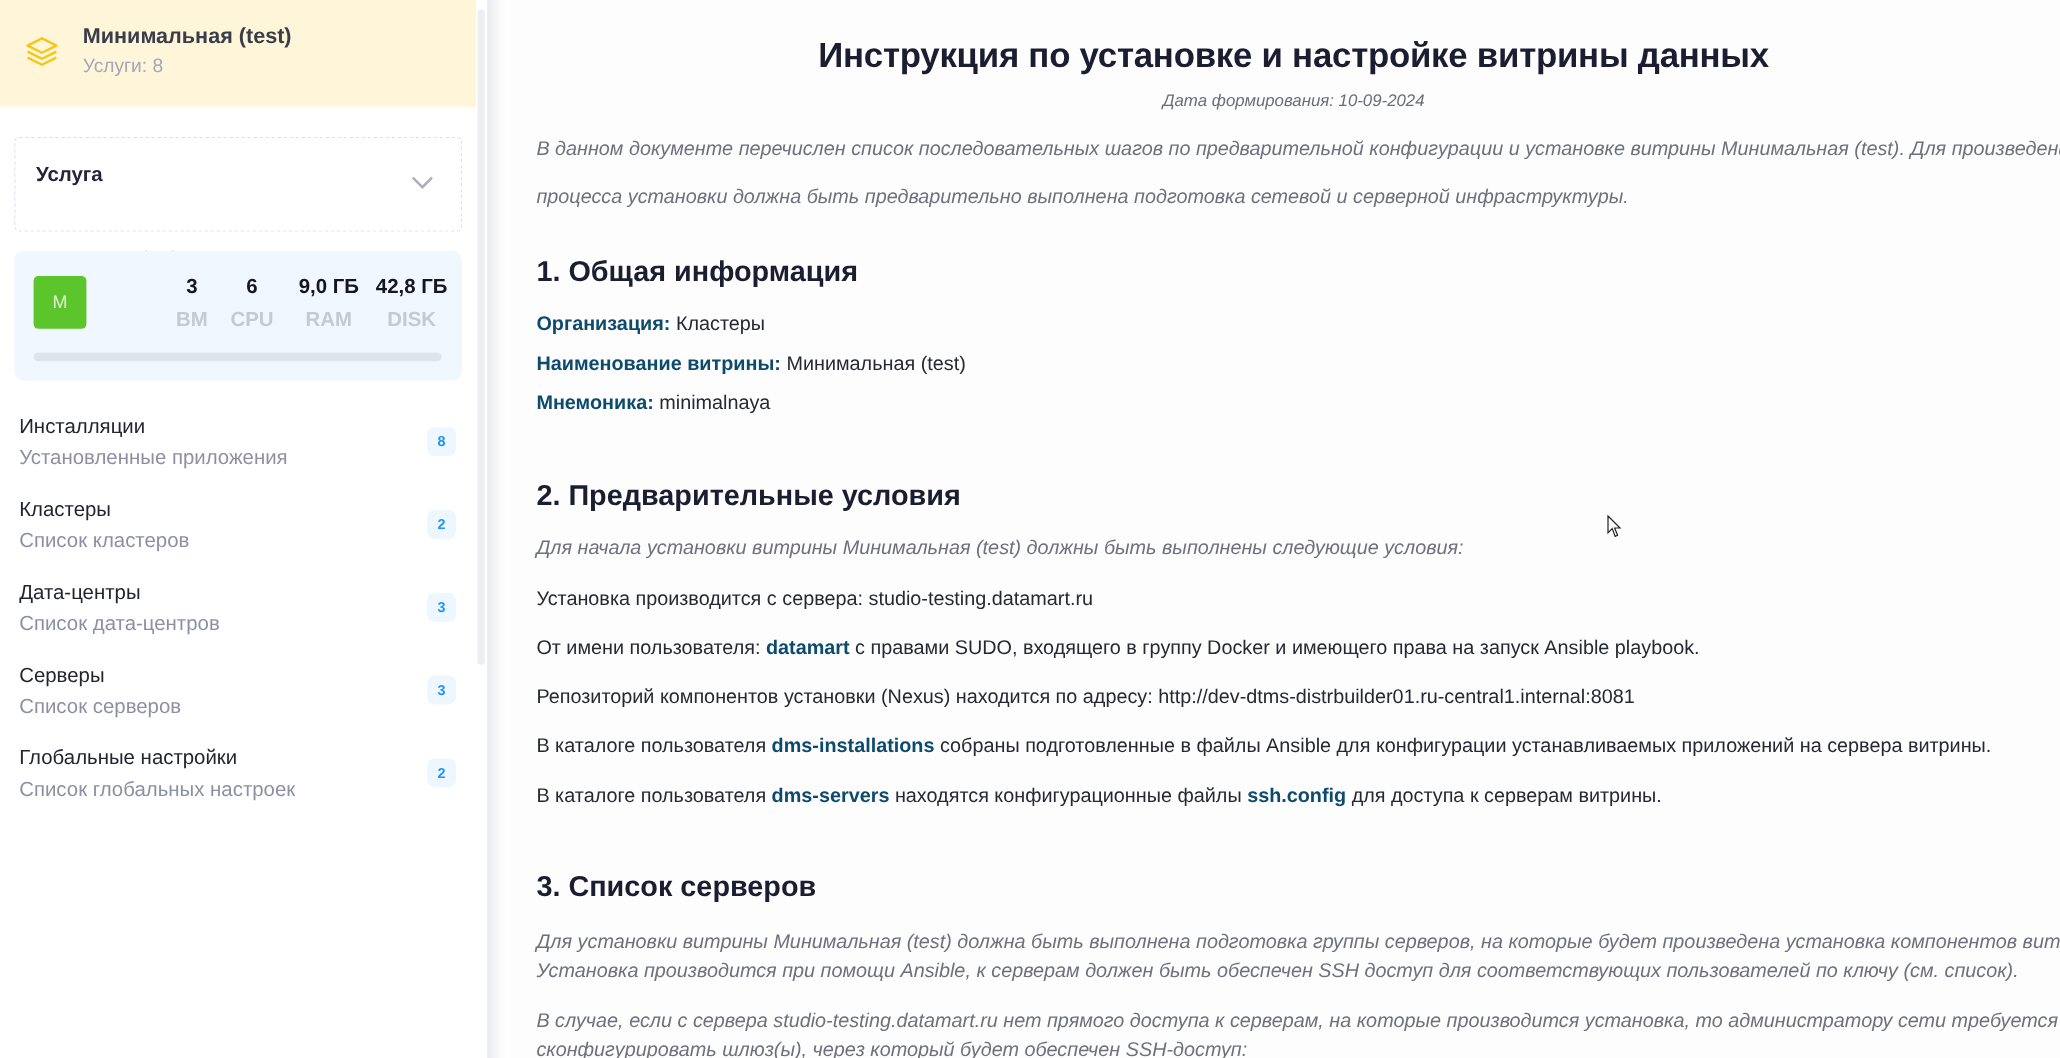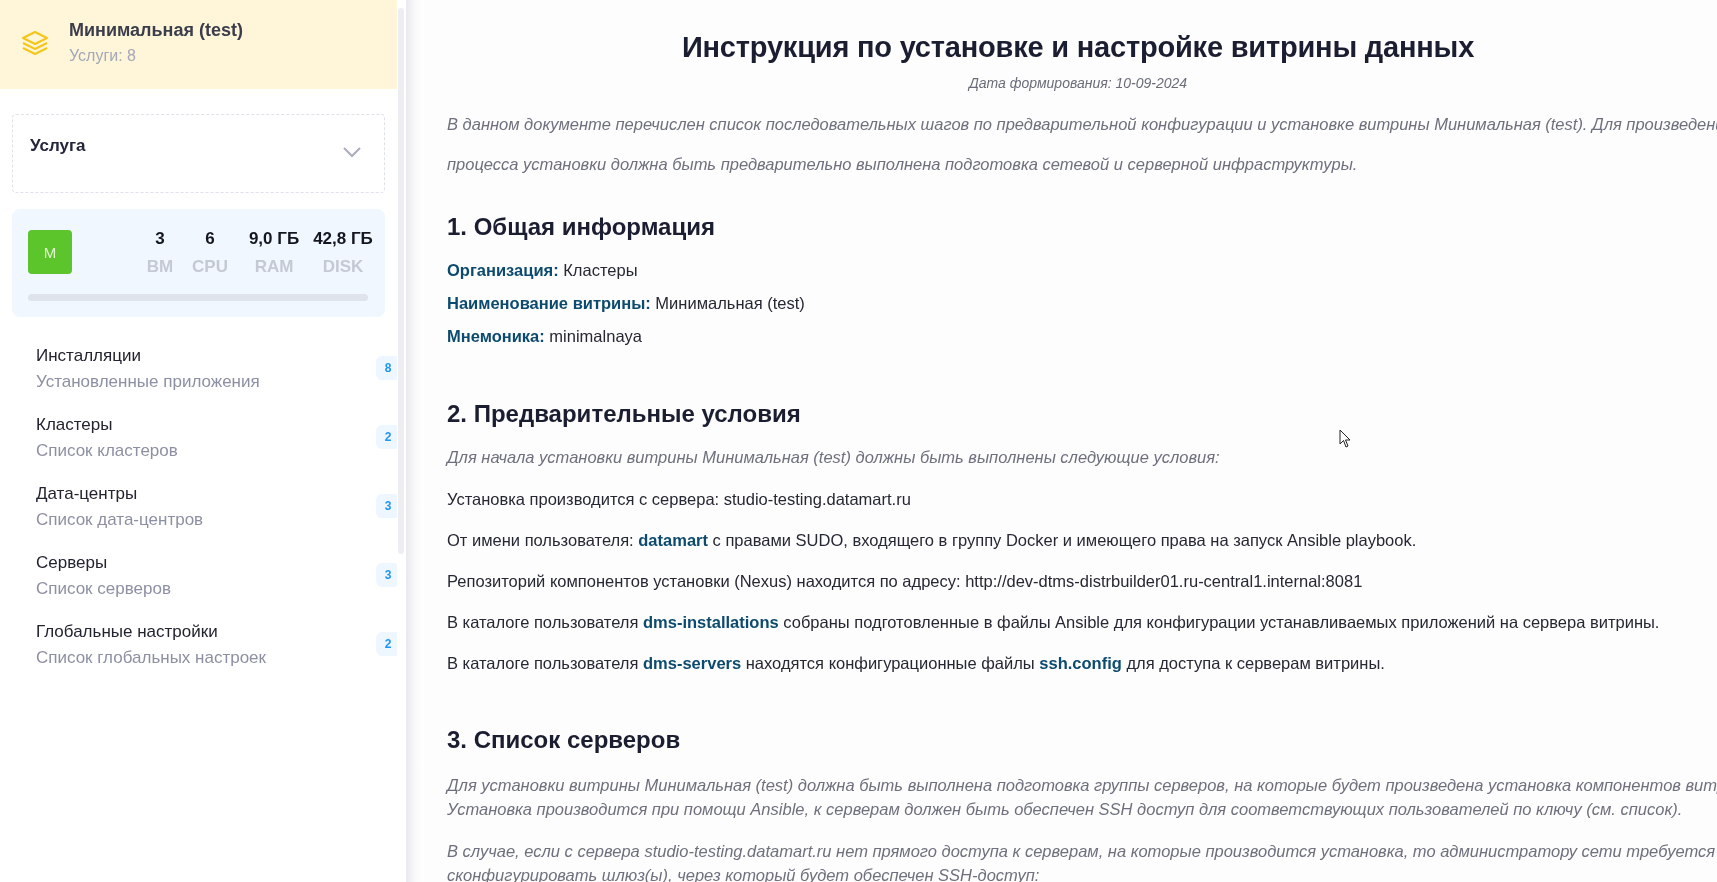--- a/index.html
+++ b/index.html
@@ -20,21 +20,21 @@
   .service-box .val .state { color: #a8abbb; }
   .service-box .chev { position: absolute; right: 22px; top: 30px; width: 20px; height: 14px; }
 
   .stats { position: absolute; left: 12px; top: 209px; width: 373px; height: 108px; background: #f0f7fe; border-radius: 8px; }
   .stats .avatar { position: absolute; left: 16px; top: 21px; width: 44px; height: 44px; background: #5cc52c; border-radius: 4px; color: #dff5cf; font-size: 15px; display: flex; align-items: center; justify-content: center; }
   .stats .col { position: absolute; top: 20px; text-align: center; }
   .stats .col .num { font-size: 17px; font-weight: bold; color: #15161f; height: 24px; }
   .stats .col .unit { font-size: 17px; font-weight: bold; color: #c5c9d3; margin-top: 4px; }
   .stats .bar { position: absolute; left: 16px; top: 85px; width: 340px; height: 7px; border-radius: 4px; background: #dfe3ec; }
 
-  .nav { position: absolute; left: 0; top: 340px; width: 397px; margin-left: 20px; }
+  .nav { position: absolute; left: 0; top: 340px; width: 397px; }
   .nav-item { position: relative; height: 69px; }
   .nav-item .t { position: absolute; left: 16px; top: 6px; font-size: 17px; color: #22242f; }
   .nav-item .s { position: absolute; left: 16px; top: 32px; font-size: 17px; color: #8d90a3; }
   .nav-item .badge { position: absolute; right: 17px; top: 16px; min-width: 24px; height: 24px; padding: 0 7px; border-radius: 6px; background: #eef6ff; color: #2196f3; font-size: 12px; font-weight: bold; display: flex; align-items: center; justify-content: center; }
   .nav-item .badge.wide { right: 44px; }
   .nav-item .arrow { position: absolute; right: 14px; top: 20px; width: 14px; height: 16px; }
 
   .sb-scroll-track { position: absolute; left: 398px; top: 0; width: 8px; height: 882px; background: #ffffff; }
   .sb-scroll-thumb { position: absolute; left: 398px; top: 8px; width: 6px; height: 546px; background: #eceef3; border-radius: 3px; }
   .sb-border { position: absolute; left: 406px; top: 0; width: 18px; height: 882px; background: linear-gradient(to right, #e9eaee, #fbfbfc 60%, #ffffff); }

